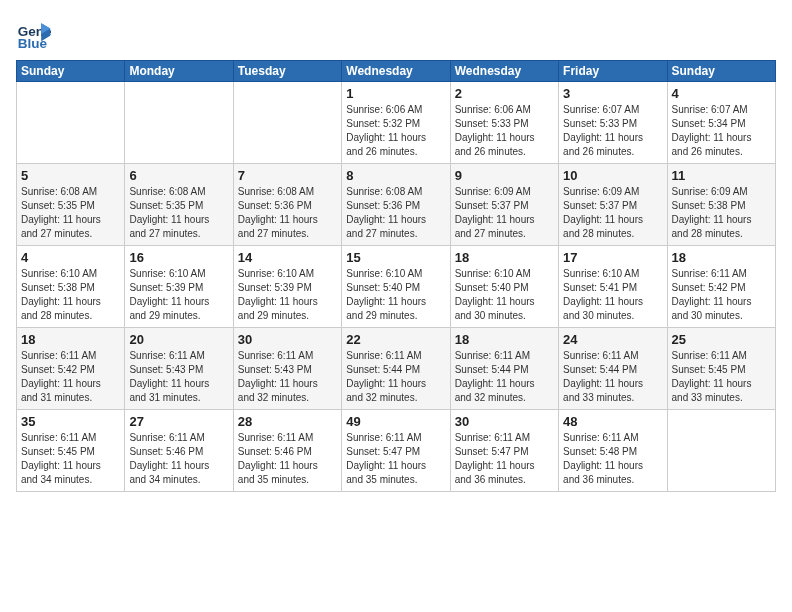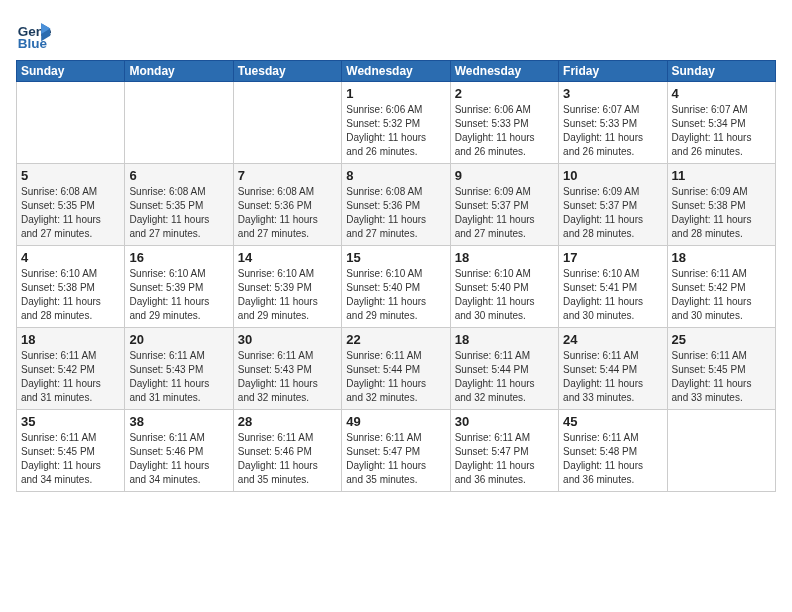--- a/index.html
+++ b/index.html
@@ -300,21 +300,21 @@
       </tr>
       <tr>
         <td>
           <div class="day-number">35</div>
           <div class="day-info" style="white-space: pre-line;">Sunrise: 6:11 AM
 Sunset: 5:45 PM
 Daylight: 11 hours
 and 34 minutes.</div>
         </td>
         <td>
-          <div class="day-number">38</div>
+          <div class="day-number">27</div>
           <div class="day-info" style="white-space: pre-line;">Sunrise: 6:11 AM
 Sunset: 5:46 PM
 Daylight: 11 hours
 and 34 minutes.</div>
         </td>
         <td>
           <div class="day-number">28</div>
           <div class="day-info" style="white-space: pre-line;">Sunrise: 6:11 AM
 Sunset: 5:46 PM
 Daylight: 11 hours
@@ -328,21 +328,21 @@
 and 35 minutes.</div>
         </td>
         <td>
           <div class="day-number">30</div>
           <div class="day-info" style="white-space: pre-line;">Sunrise: 6:11 AM
 Sunset: 5:47 PM
 Daylight: 11 hours
 and 36 minutes.</div>
         </td>
         <td>
-          <div class="day-number">45</div>
+          <div class="day-number">48</div>
           <div class="day-info" style="white-space: pre-line;">Sunrise: 6:11 AM
 Sunset: 5:48 PM
 Daylight: 11 hours
 and 36 minutes.</div>
         </td>
         <td class="empty-cell"></td>
       </tr>
     </tbody>
 </table>
 

